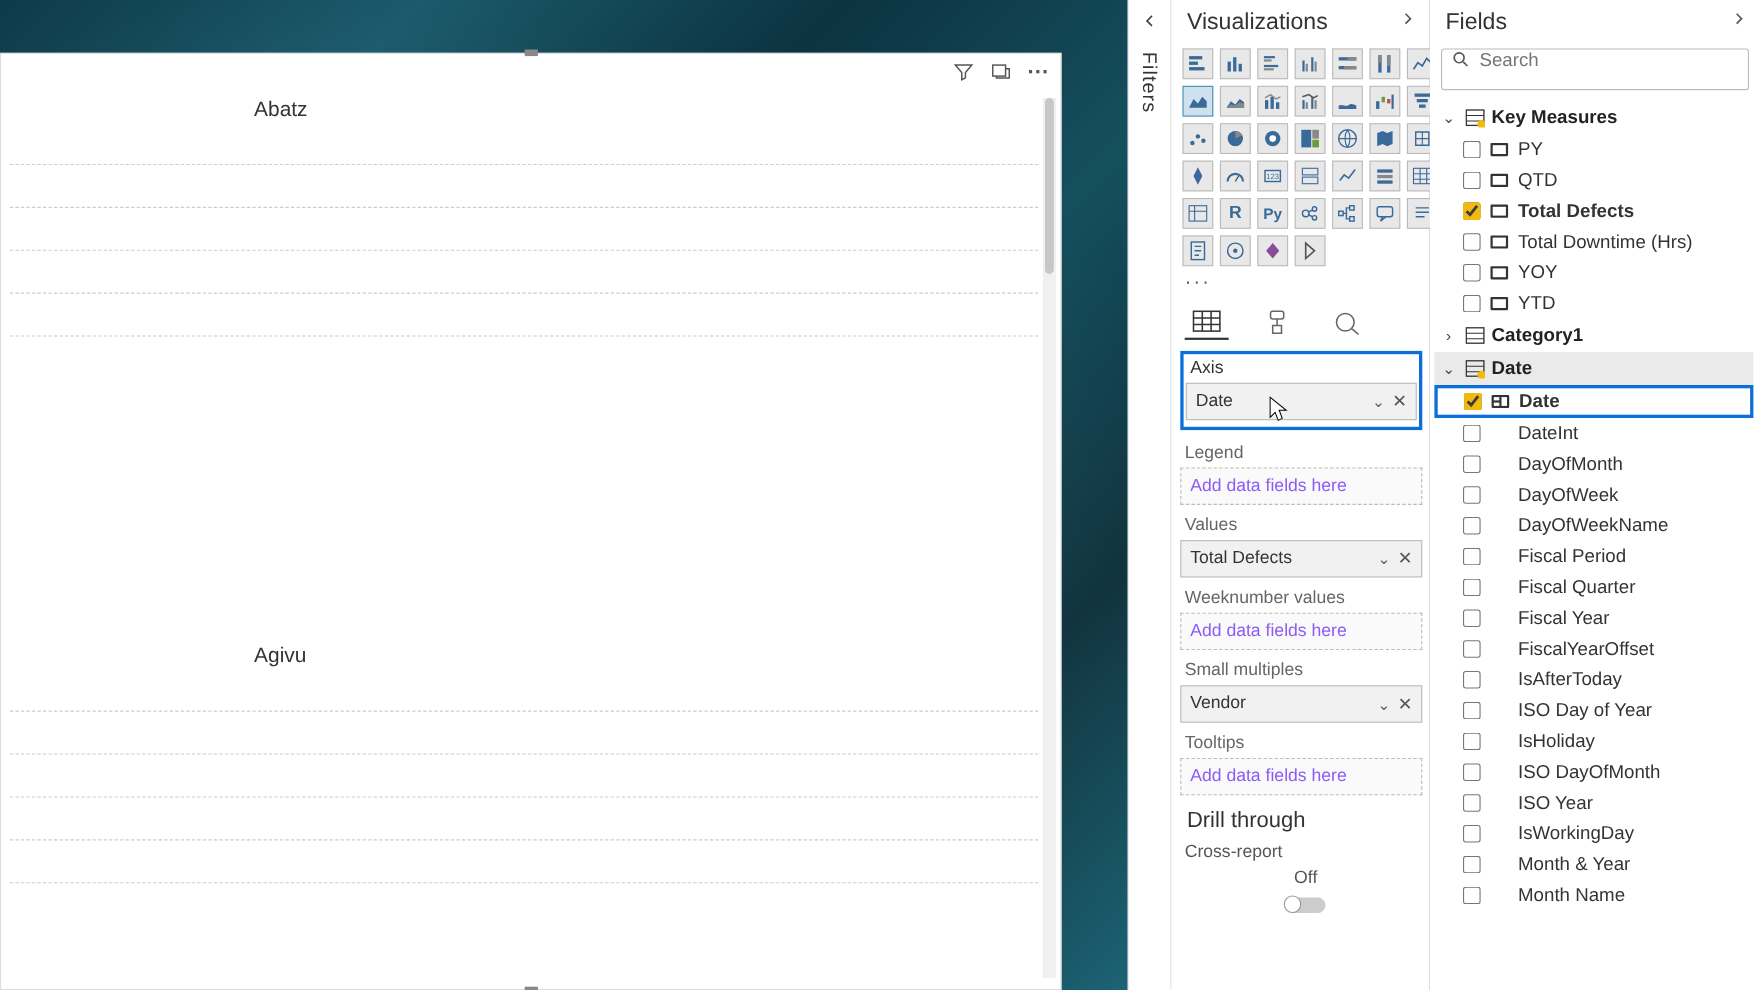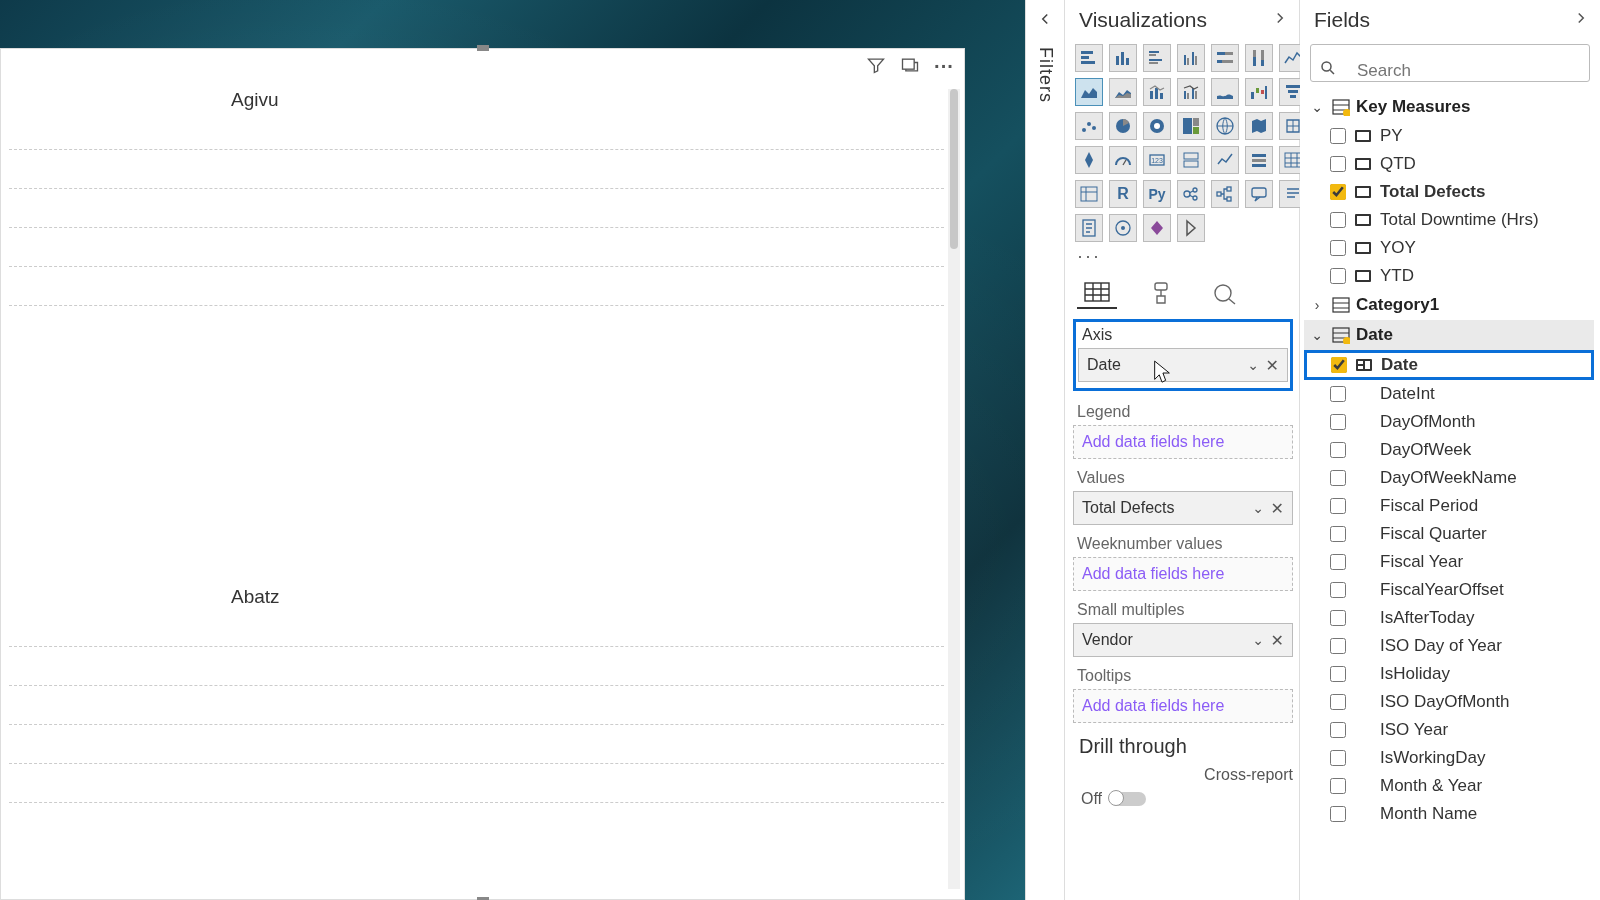--- a/index.html
+++ b/index.html
@@ -79,29 +79,29 @@
   border:1px dashed #bbb; background:#fafafa; min-height:34px;
   display:flex; align-items:center; padding:0 8px; font-size:16px; color:#333;
   position:relative;
 }
 .well-slot.filled { border:1px solid #bbb; background:#f1f1f1; }
 .well-slot.placeholder { color:#8b5cf6; }
 .well-slot .chev { position:absolute; right:28px; font-size:14px; color:#555; }
 .well-slot .rm { position:absolute; right:8px; font-size:16px; color:#555; cursor:pointer; }
 
 .drill-title { font-size:20px; color:#333; margin:12px 0 8px 6px; }
-.cross-label { font-size:16px; color:#555; margin-left:4px; margin-bottom:6px;text-align:right; }
-.toggle-row { display:flex; align-items:center; gap:8px; margin-left:8px; }
+.cross-label { font-size:16px; color:#555; margin-left:4px; margin-bottom:6px; }
+.toggle-row { display:flex; align-items:center; gap:8px; margin-left:8px;flex-direction:column; }
 .toggle { width:36px; height:14px; background:#ccc; border-radius:8px; position:relative; }
 .toggle-knob { width:16px; height:16px; background:#fff; border:1px solid #999; border-radius:50%; position:absolute; left:-2px; top:-2px; }
 
 
 .fields-pane { width: 300px; background:#fff; display:flex; flex-direction:column; }
 .search-wrap { padding:6px 10px; }
-.search-box { display:flex; align-items:flex-end; border:1px solid #bbb; border-radius:3px; height:38px; padding:0 8px; gap:20px; }
+.search-box { display:flex; align-items:flex-start; border:1px solid #bbb; border-radius:3px; height:38px; padding:0 8px; gap:8px; }
 .search-box input { border:none; outline:none; font-size:17px; flex:1; color:#333; background:transparent; }
 .search-box .sicon { color:#555; }
 
 .field-list { overflow-y:auto; flex:1; padding:4px 6px 8px 4px; }
 .table-row { display:flex; align-items:center; gap:6px; padding:5px 4px; cursor:pointer; }
 .table-row .exp { width:18px; text-align:center; color:#444; font-size:14px; }
 .table-row .ticon2 { width:18px; height:18px; }
 .table-row .tname { font-size:17px; font-weight:600; color:#222; }
 .table-row.active { background:#eaeaea; }
 
@@ -133,29 +133,29 @@
         <span class="ticon">
           <svg viewBox="0 0 24 24" width="20" height="20" fill="none" stroke="currentColor" stroke-width="1.6">
               <rect x="3" y="5" width="14" height="12"></rect>
               <path d="M17 9h4v10H7v-2"></path>
             </svg>
         </span>
         <span class="ticon" style="font-weight:bold;">···</span>
       </div>
       <div class="visual-body">
         <div class="series-block">
+          <div class="series-label">Abatz</div>
+          <div class="grid-line"></div>
+          <div class="grid-line"></div>
+          <div class="grid-line"></div>
+          <div class="grid-line"></div>
+          <div class="grid-line"></div>
+        </div>
+        <div class="series-block">
           <div class="series-label">Agivu</div>
-          <div class="grid-line"></div>
-          <div class="grid-line"></div>
-          <div class="grid-line"></div>
-          <div class="grid-line"></div>
-          <div class="grid-line"></div>
-        </div>
-        <div class="series-block">
-          <div class="series-label">Abatz</div>
           <div class="grid-line"></div>
           <div class="grid-line"></div>
           <div class="grid-line"></div>
           <div class="grid-line"></div>
           <div class="grid-line"></div>
         </div>
       </div>
       <div class="vscroll">
         <div class="vscroll-thumb"></div>
       </div>

